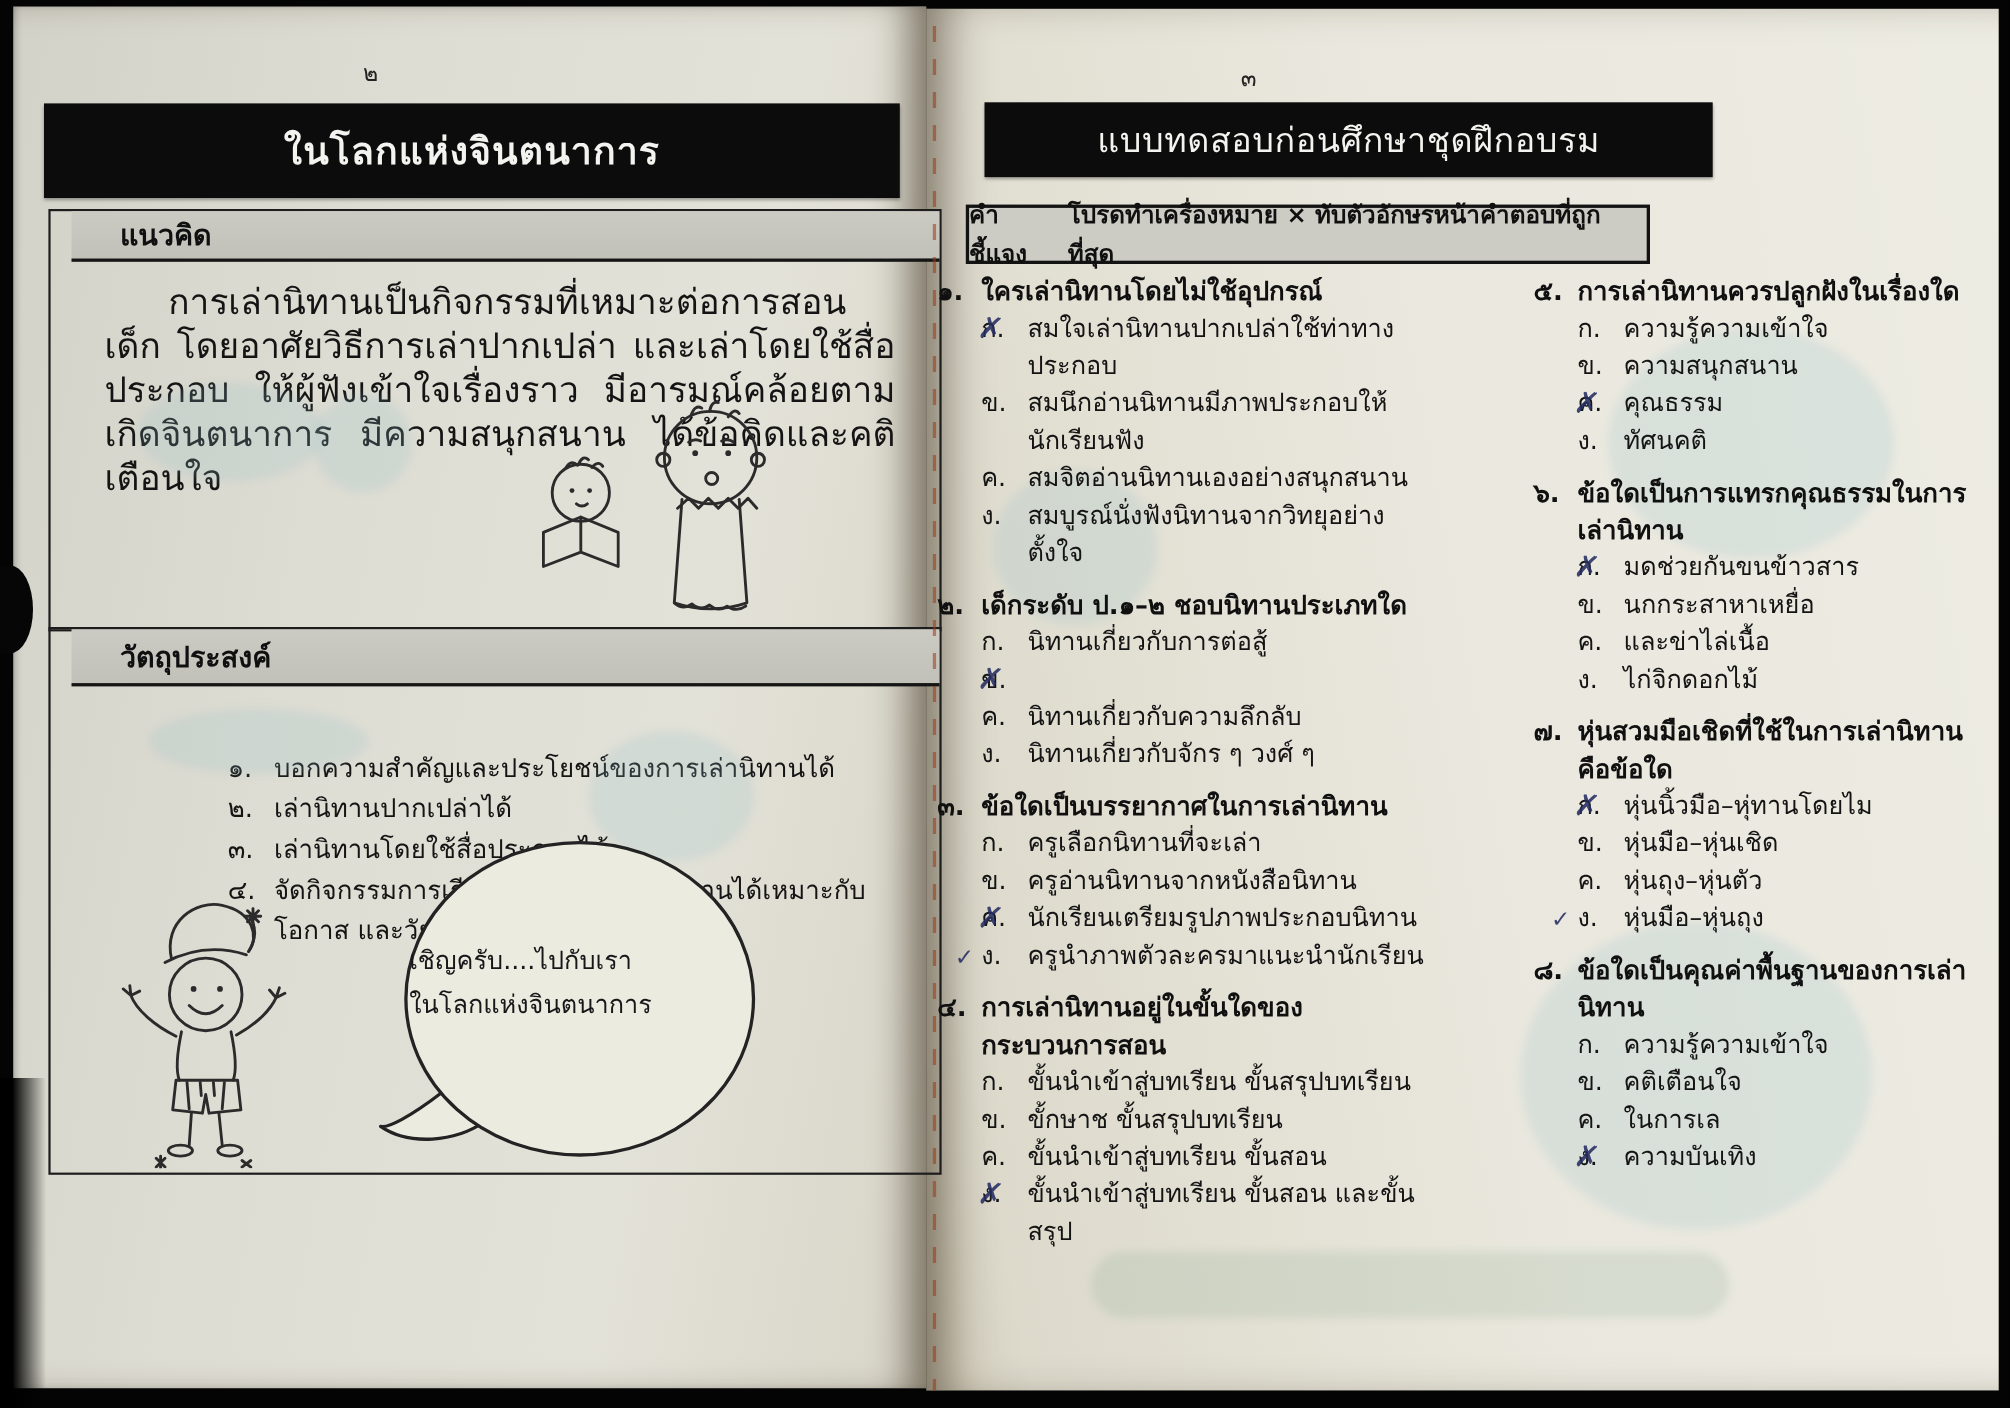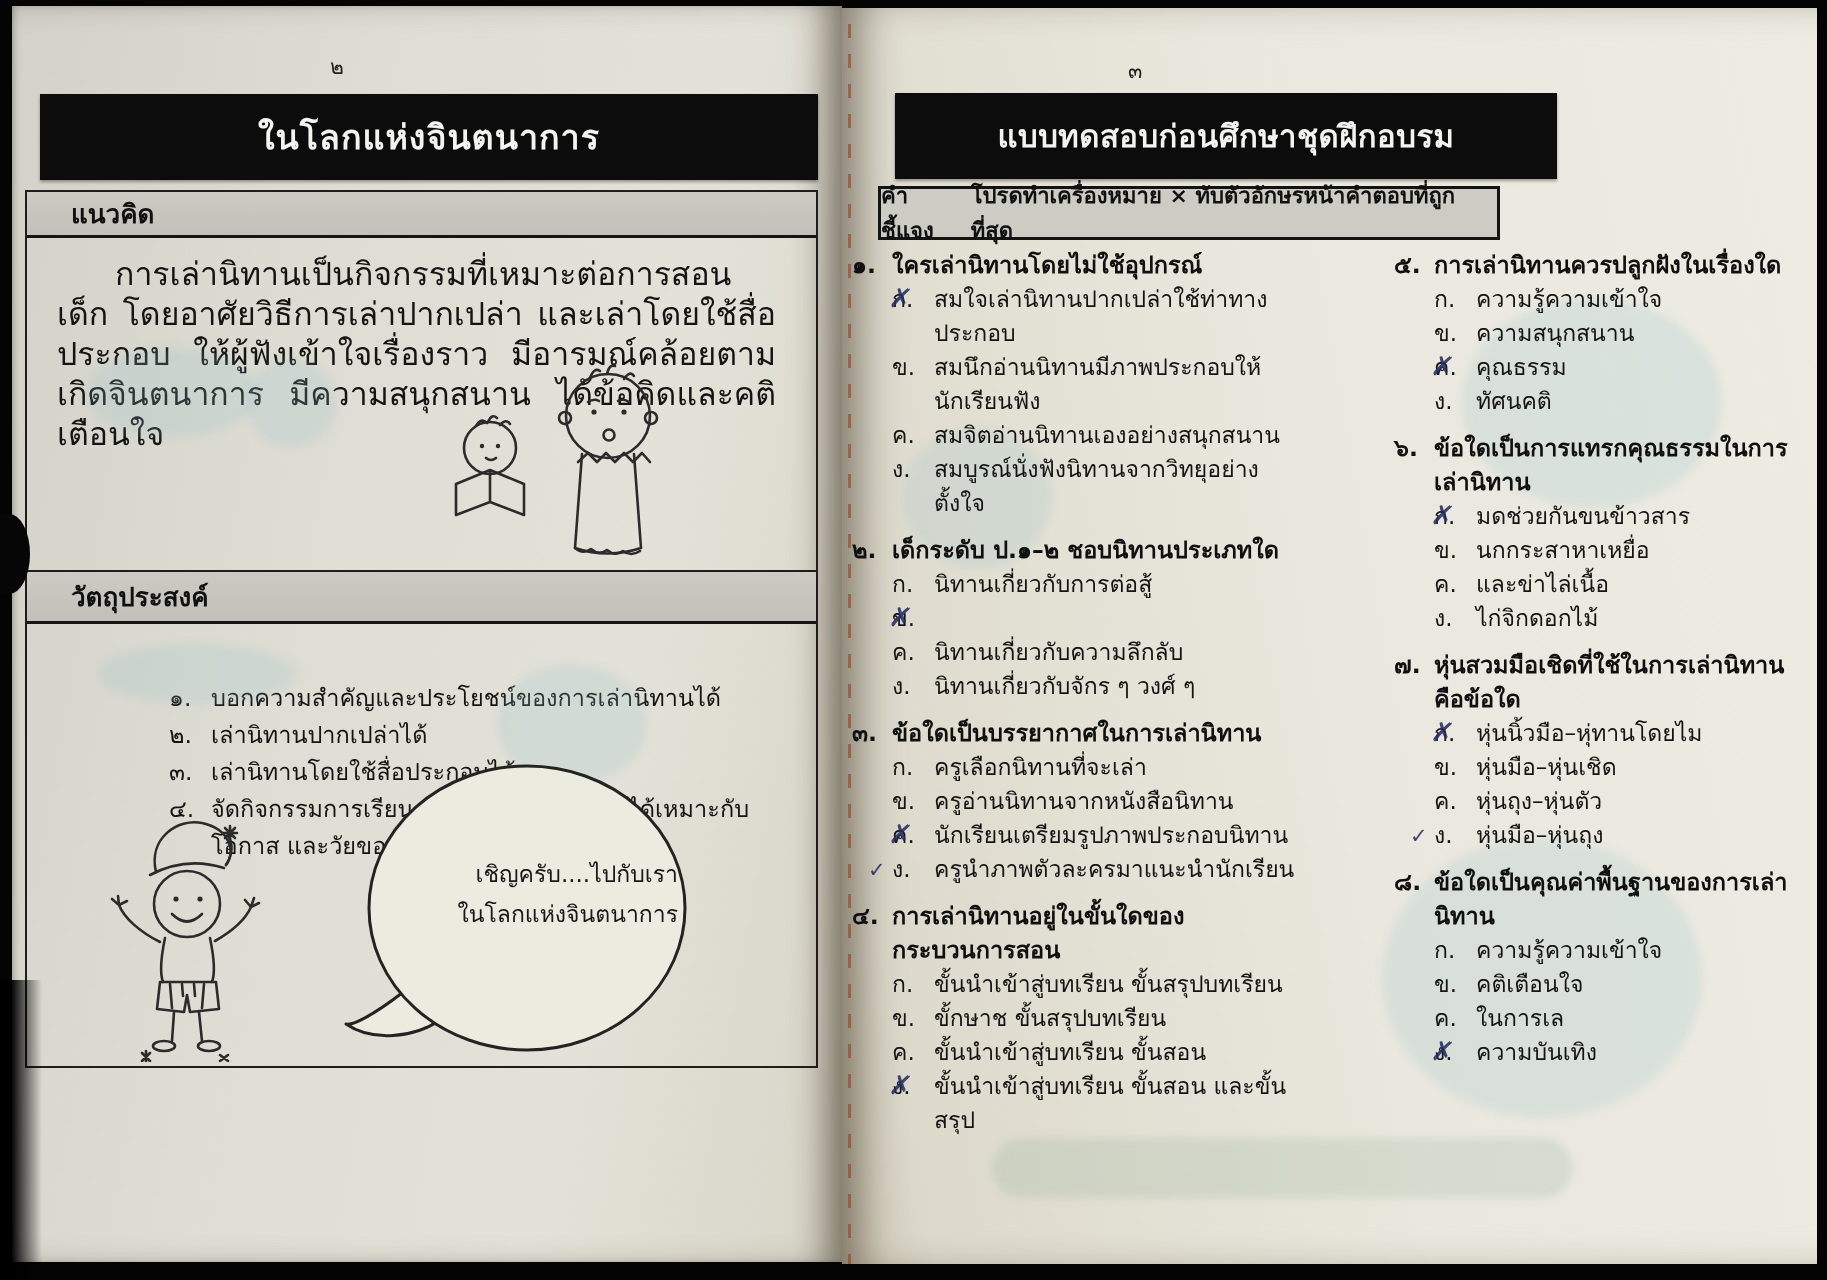--- a/index.html
+++ b/index.html
@@ -23,22 +23,22 @@
     background:repeating-linear-gradient(180deg,rgba(150,55,25,0) 0 16px,rgba(150,55,25,.55) 16px 30px);
   }
   .pagenum{position:absolute;font-size:21px;color:#222;z-index:2;}
   .pn-left{left:318px;top:44px;}
   .pn-right{left:286px;top:46px;}
   .banner{
     position:absolute;background:#0c0c0c;color:#f3f3f0;display:flex;align-items:center;justify-content:center;
     z-index:2;box-shadow:0 2px 3px rgba(0,0,0,.35);
   }
   .banner-l{left:28px;top:88px;width:778px;height:86px;font-size:34px;font-weight:700;letter-spacing:1px;}
-  .banner-r{left:53px;top:85px;width:662px;height:86px;font-size:31px;font-weight:700;letter-spacing:.5px;}
-  .box{position:absolute;left:13px;width:789px;border:2px solid #1d1d1d;z-index:1;}
+  .banner-r{left:53px;top:85px;width:662px;height:68px;font-size:31px;font-weight:400;letter-spacing:.5px;}
+  .box{position:absolute;left:32px;width:789px;border:2px solid #1d1d1d;z-index:1;padding-left:19px;}
   .box-a{top:184px;height:380px;}
   .box-b{top:564px;height:494px;}
   .box-header{
     height:46px;background:linear-gradient(180deg,#cbcbc3,#c1c1b9);
     border-bottom:3px solid #151515;display:flex;align-items:center;
     padding-left:44px;font-size:26px;font-weight:700;color:#101010;box-sizing:border-box;
   }
   .box-b .box-header{height:52px;}
   .box-body{position:relative;height:calc(100% - 46px);}
   .box-b .box-body{height:calc(100% - 52px);}
@@ -47,21 +47,21 @@
     text-indent:58px;color:#141414;
   }
   .objectives{list-style:none;margin:0;padding:56px 0 0 142px;}
   .objectives li{display:flex;font-size:23.5px;line-height:37px;color:#141414;}
   .o-num{width:42px;flex:none;}
   .art-a{position:absolute;right:128px;bottom:8px;}
   .art-boy{position:absolute;left:78px;top:806px;z-index:2;}
   .bubble-wrap{position:absolute;left:330px;top:752px;width:350px;height:310px;z-index:2;}
   .bubble-svg{position:absolute;left:0;top:0;}
   .bubble-text{
-    position:absolute;left:30px;right:14px;top:96px;text-align:right;
+    position:absolute;left:30px;right:14px;top:96px;text-align:left;
     font-size:23px;line-height:40px;color:#17171a;
   }
   .instruction{
     position:absolute;left:36px;top:178px;width:622px;height:54px;box-sizing:border-box;
     border:3px solid #131313;background:#ccccc4;display:flex;align-items:center;justify-content:center;
     gap:10px;font-size:22px;font-weight:700;color:#101010;z-index:2;
   }
   .qcol{position:absolute;top:240px;z-index:2;}
   .qcol-1{left:10px;width:446px;}
   .qcol-2{left:552px;width:418px;}

